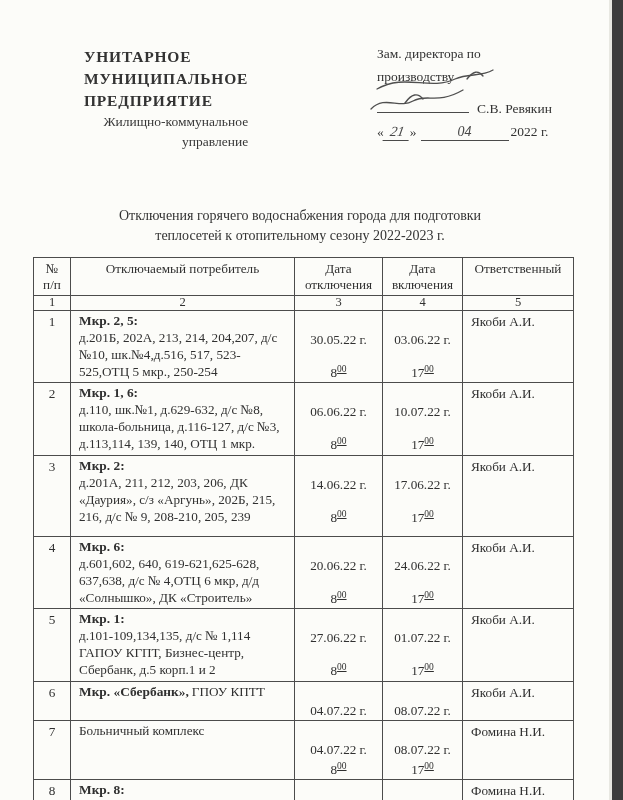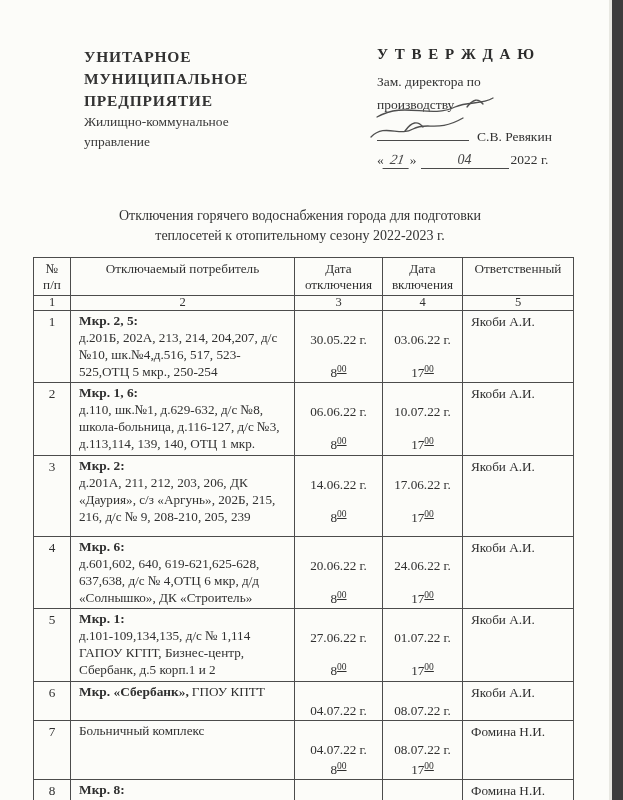--- a/index.html
+++ b/index.html
@@ -11,21 +11,21 @@
     position:relative;
     overflow:hidden;
   }
   .page { position:absolute; inset:0; }
   .edge-shade { position:absolute; top:0; right:11px; width:3px; height:100%; background:#e8e8e2; }
   .edge-strip { position:absolute; top:0; right:0; width:11px; height:100%; background:#3d3d3d; }
 
   
   .org { position:absolute; left:84px; top:46px;font-family:Liberation Serif, serif; }
   .org .b { font-weight:bold; font-size:15.5px; line-height:22px; letter-spacing:0.8px; color:#333; }
-  .org .r { font-size:13.5px; line-height:20px; color:#383838; }
+  .org .r { font-size:13.5px; line-height:20px; color:#383838;text-align:right; }
 
   
   .approve { position:absolute; left:377px; top:46px; width:220px; font-size:13.5px; color:#333; }
   .approve-title { font-weight:bold; font-size:15px; letter-spacing:1.5px; margin-bottom:11px; color:#2c2c2c; }
   .approve-role1 { margin-bottom:7px; }
   .approve-role2 { position:relative; margin-bottom:2px; }
   .scrawl1 { position:absolute; left:-6px; top:-6px; }
   .sig-line { position:relative; margin-top:16px; white-space:nowrap; }
   .sig-underline { display:inline-block; width:92px; border-bottom:1px solid #4a4a4a; height:12px; }
   .scrawl2 { position:absolute; left:-12px; top:-20px; }
@@ -72,21 +72,20 @@
 
   <div class="org">
     <div class="b">УНИТАРНОЕ</div>
     <div class="b">МУНИЦИПАЛЬНОЕ</div>
     <div class="b">ПРЕДПРИЯТИЕ</div>
     <div class="r">Жилищно-коммунальное</div>
     <div class="r">управление</div>
   </div>
 
   <div class="approve">
-    <div class="approve-title">У Т В Е Р Ж Д А Ю</div>
     <div class="approve-role1">Зам. директора по</div>
     <div class="approve-role2">
       <span>производству</span>
       <svg class="scrawl1" width="128" height="34">
         <path d="M6,26 C34,10 58,28 84,16 C98,10 110,14 122,7"></path>
         <path d="M96,16 q9,-12 16,-3"></path>
       </svg>
     </div>
     <div class="sig-line">
       <svg class="scrawl2" width="104" height="34">

